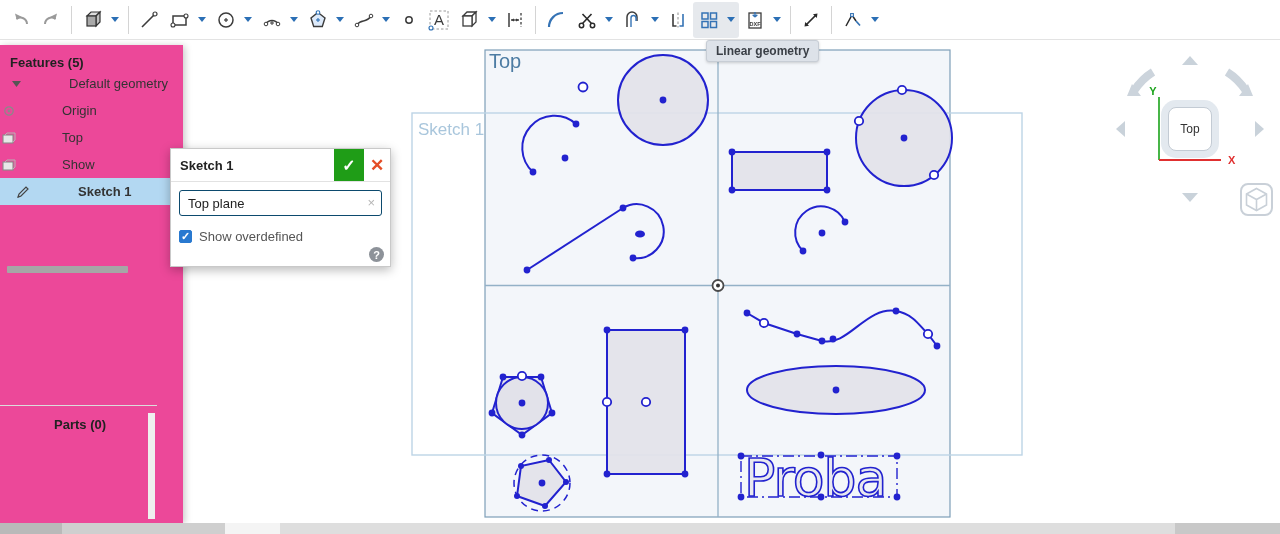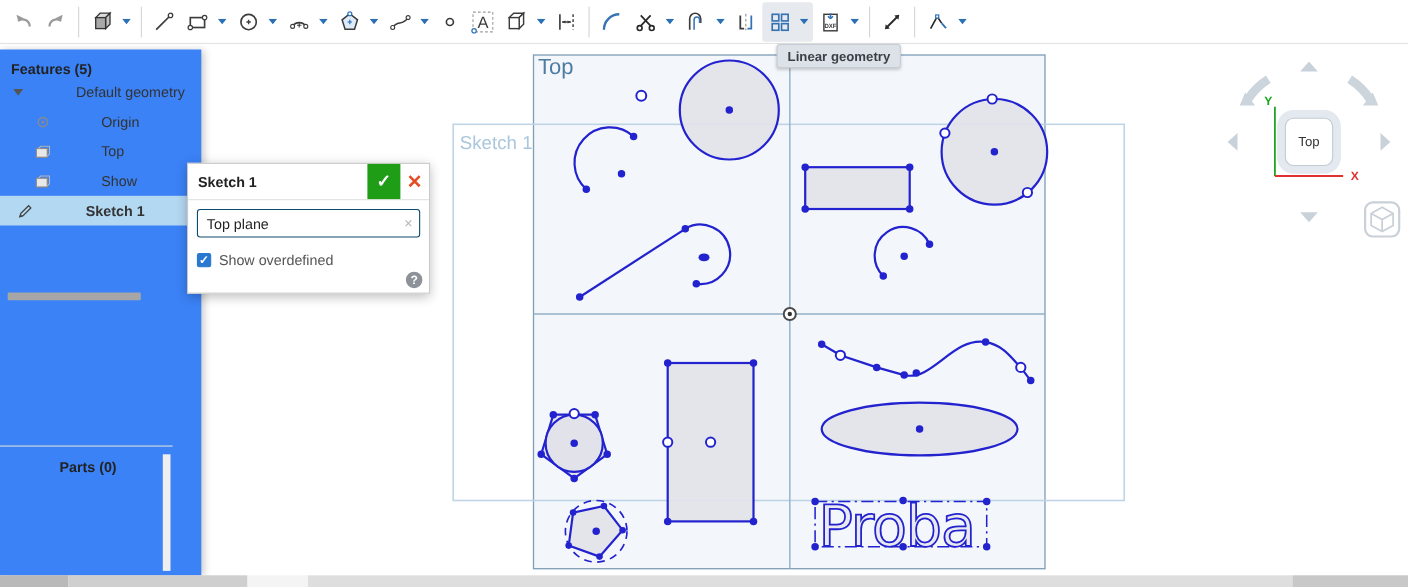--- a/index.html
+++ b/index.html
@@ -18,31 +18,31 @@
   .tb-btn svg { display:block; }
 
   
   .tooltip { position:absolute; left:706px; top:40px; height:22px; padding:3px 9px 0 9px;
              background:#dde2e9; border:1px solid #c7cdd5; border-radius:3px;
              font-size:12px; font-weight:bold; color:#3a3f46; z-index:40;
              box-shadow:0 1px 3px rgba(0,0,0,.18); }
 
   
   .features-panel { position:absolute; left:0; top:45px; width:183px; height:478px;
-                    background:#3b82f6; box-shadow:2px 1px 7px rgba(0,0,0,.22); z-index:20; }
+                    background:#ec4899; box-shadow:2px 1px 7px rgba(0,0,0,.22); z-index:20; }
   .fp-title { font-size:13px; font-weight:bold; color:#222; padding:10px 0 0 10px; }
   .fp-filter { margin:8px 8px 6px 8px; }
   .fp-filter input { width:140px; height:23px; border:1px solid #a9a9a9; border-radius:12px;
                      padding:0 10px; font-size:12px; font-style:italic; color:#555;
                      font-family:"Liberation Sans", sans-serif; outline:none; }
   .fp-filter input::placeholder { color:#9a9a9a; font-style:italic; }
   .fp-row { height:27px; display:flex; align-items:center; font-size:13px; color:#333; cursor:pointer;gap:41px; }
   .fp-row .ic { display:flex; align-items:center; justify-content:center; }
   .fp-row.root .ic { width:18px; margin-left:7px; }
-  .fp-row.child { padding-left:30px; }
+  .fp-row.child { }
   .fp-row.child .ic { width:18px; }
   .fp-row.selected { background:#b3d8f2; font-weight:bold; padding-left:12px; }
   .fp-row.selected .ic { width:22px; }
   .fp-label { margin-left:3px; white-space:nowrap; }
   .fp-hscroll { position:absolute; left:7px; top:221px; width:121px; height:7px;
                 background:#a6a6a6; border-radius:1px; }
   .fp-divider { position:absolute; left:0; top:360px; width:157px; height:1px; background:#dcdcdc; }
   .fp-parts { position:absolute; left:10px; top:372px; font-size:13px; font-weight:bold; color:#222;margin-left:44px; }
   .fp-vscroll { position:absolute; left:148px; top:368px; width:7px; height:106px; background:#efefef; }
 

